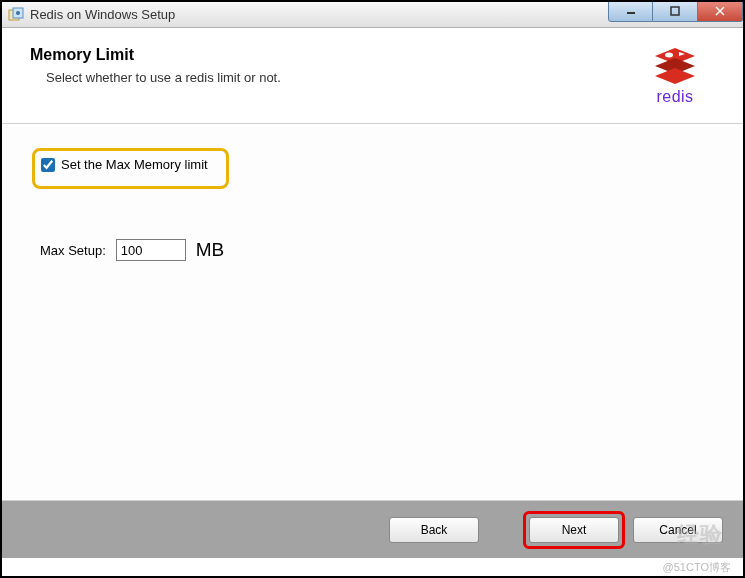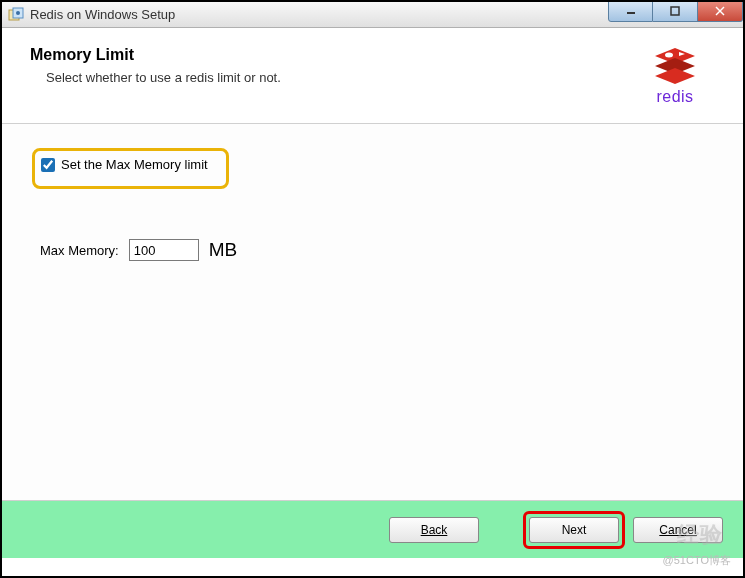--- a/index.html
+++ b/index.html
@@ -126,27 +126,26 @@
       border: 1px solid #7a7a7a;
       padding: 4px 4px;
       font-size: 13px;
     }
     .maxmem-row .unit {
       font-size: 19px;
     }
     .footer {
       border-top: 1px solid #d0d0d0;
       height: 58px;
-      background: #86efac;
+      background: #a3a3a3;
       display: flex;
       justify-content: flex-end;
       align-items: center;
       padding: 0 20px;
       gap: 8px;
-      text-decoration: underline;
     }
     .footer button {
       min-width: 90px;
       height: 26px;
       border: 1px solid #888;
       border-radius: 3px;
       background: linear-gradient(to bottom, #fdfdfd, #e5e5e5);
       font-size: 12px;
       cursor: pointer;
       padding: 0 14px;
@@ -156,21 +155,21 @@
       border-radius: 6px;
       padding: 3px;
       display: inline-block;
       margin-left: 36px;
     }
     .next-highlight button {
       min-width: 90px;
     }
     .watermark {
       position: absolute;
-      bottom: 8px;
+      bottom: 1px;
       right: 12px;
       font-size: 11px;
       color: #bbb;
     }
     .watermark2 {
       position: absolute;
       bottom: 26px;
       right: 20px;
       font-size: 22px;
       color: rgba(180,180,180,0.5);
@@ -229,21 +228,21 @@
     <div class="redis-label">redis</div>
   </div>
 </div>
 
 <div class="content">
   <div class="checkbox-row">
     <input type="checkbox" checked="" style="">
     <label>Set the Max Memory limit</label>
   </div>
   <div class="maxmem-row">
-    <label>Max Memory:</label>
+    <label>Max Setup:</label>
     <input type="text" value="100" style="">
     <span class="unit">MB</span>
   </div>
 </div>
 
 <div class="footer">
   <button>Back</button>
   <span class="next-highlight">
     <button>Next</button>
   </span>

